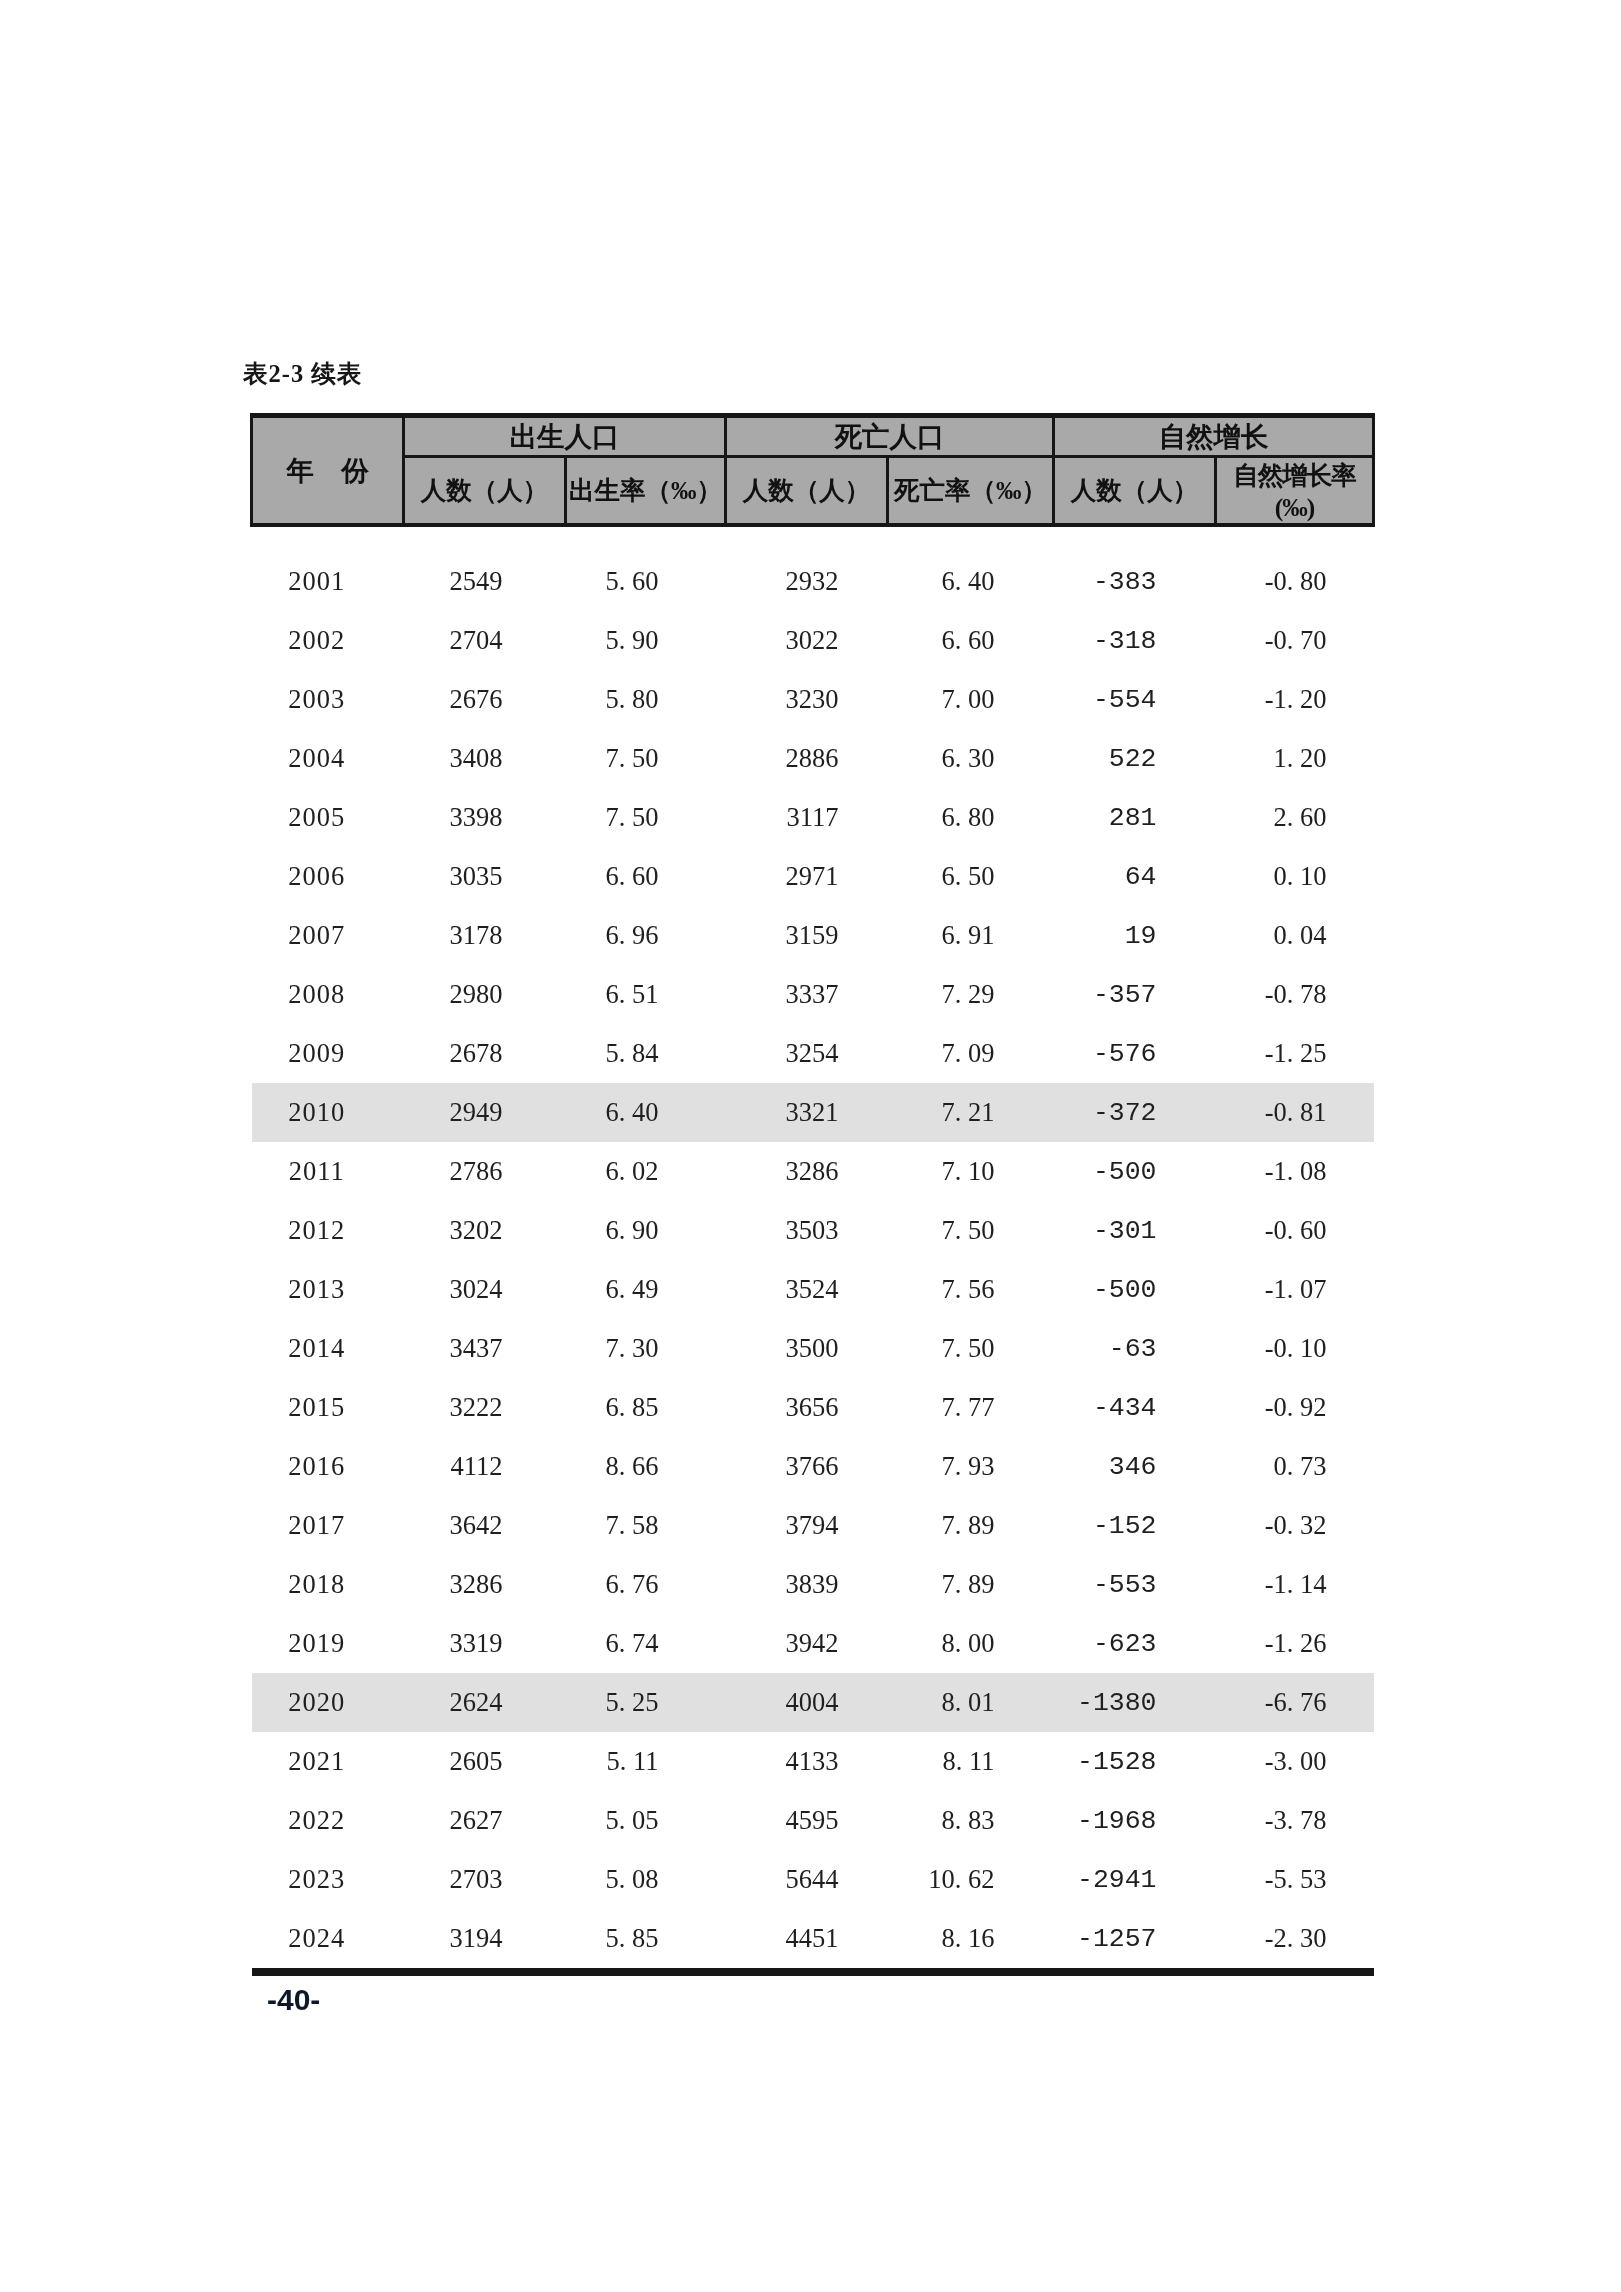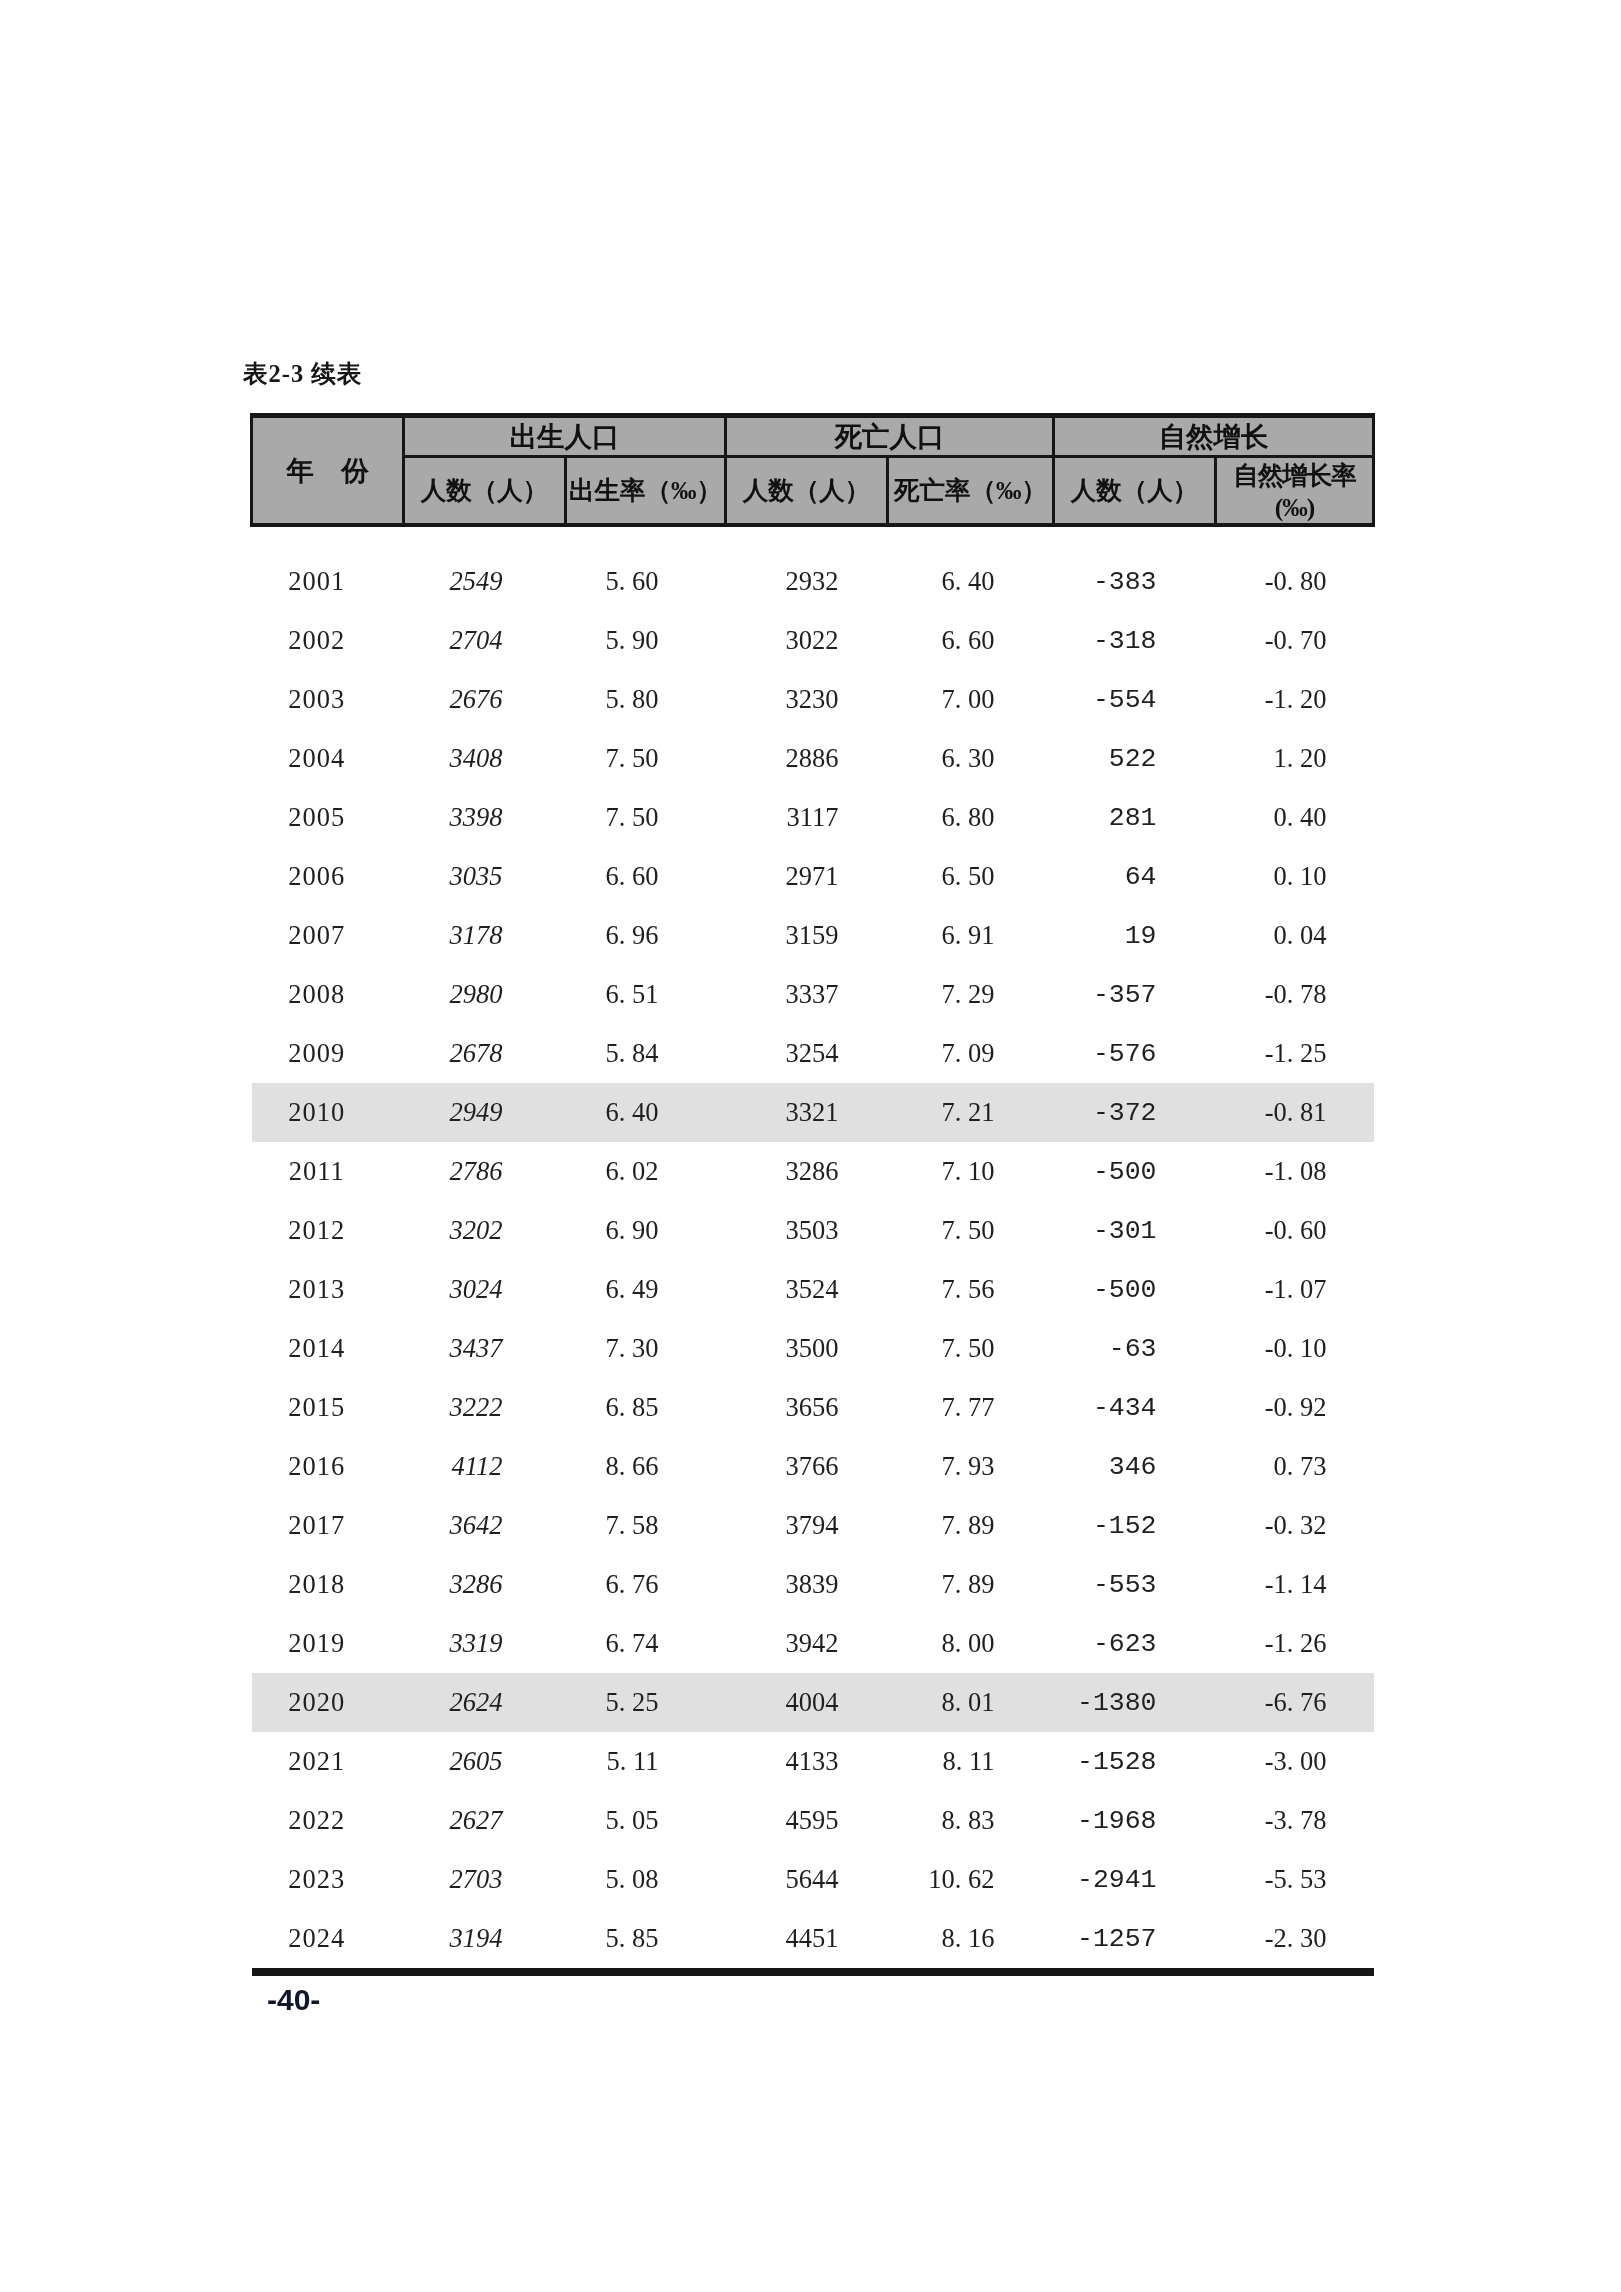--- a/index.html
+++ b/index.html
@@ -61,21 +61,21 @@
     text-align: right;
     vertical-align: middle;
     padding: 0;
     white-space: nowrap;
   }
   tbody tr.data-row { height: 59px; }
   tbody tr.hl { background: #e0e0e0; }
   tbody tr.spacer-top { height: 27.4px; }
   tbody tr.spacer-bottom { height: 3.9px; }
   tbody td.cell-year { text-align: center; padding-right: 21.6px; letter-spacing: 1px; }
-  tbody td.cell-bcount { padding-right: 63px; font-style: italic; }
+  tbody td.cell-bcount { padding-right: 63px; }
   tbody td.cell-brate  { padding-right: 67px; }
   tbody td.cell-dcount { padding-right: 49px; }
   tbody td.cell-drate  { padding-right: 59px; }
   tbody td.cell-ncount { padding-right: 59px; font-family: Liberation Mono, monospace; }
   tbody td.cell-nrate  { padding-right: 47px; }
 
   .page-number {
     position: absolute;
     left: 247px; top: 1983px;
     font-family: "Liberation Sans", "DejaVu Sans", sans-serif;
@@ -158,21 +158,21 @@
           <td class="cell-ncount">522</td>
           <td class="cell-nrate">1. 20</td>
         </tr>
         <tr class="data-row">
           <td class="cell-year">2005</td>
           <td class="cell-bcount">3398</td>
           <td class="cell-brate">7. 50</td>
           <td class="cell-dcount">3117</td>
           <td class="cell-drate">6. 80</td>
           <td class="cell-ncount">281</td>
-          <td class="cell-nrate">0. 40</td>
+          <td class="cell-nrate">2. 60</td>
         </tr>
         <tr class="data-row">
           <td class="cell-year">2006</td>
           <td class="cell-bcount">3035</td>
           <td class="cell-brate">6. 60</td>
           <td class="cell-dcount">2971</td>
           <td class="cell-drate">6. 50</td>
           <td class="cell-ncount">64</td>
           <td class="cell-nrate">0. 10</td>
         </tr>

